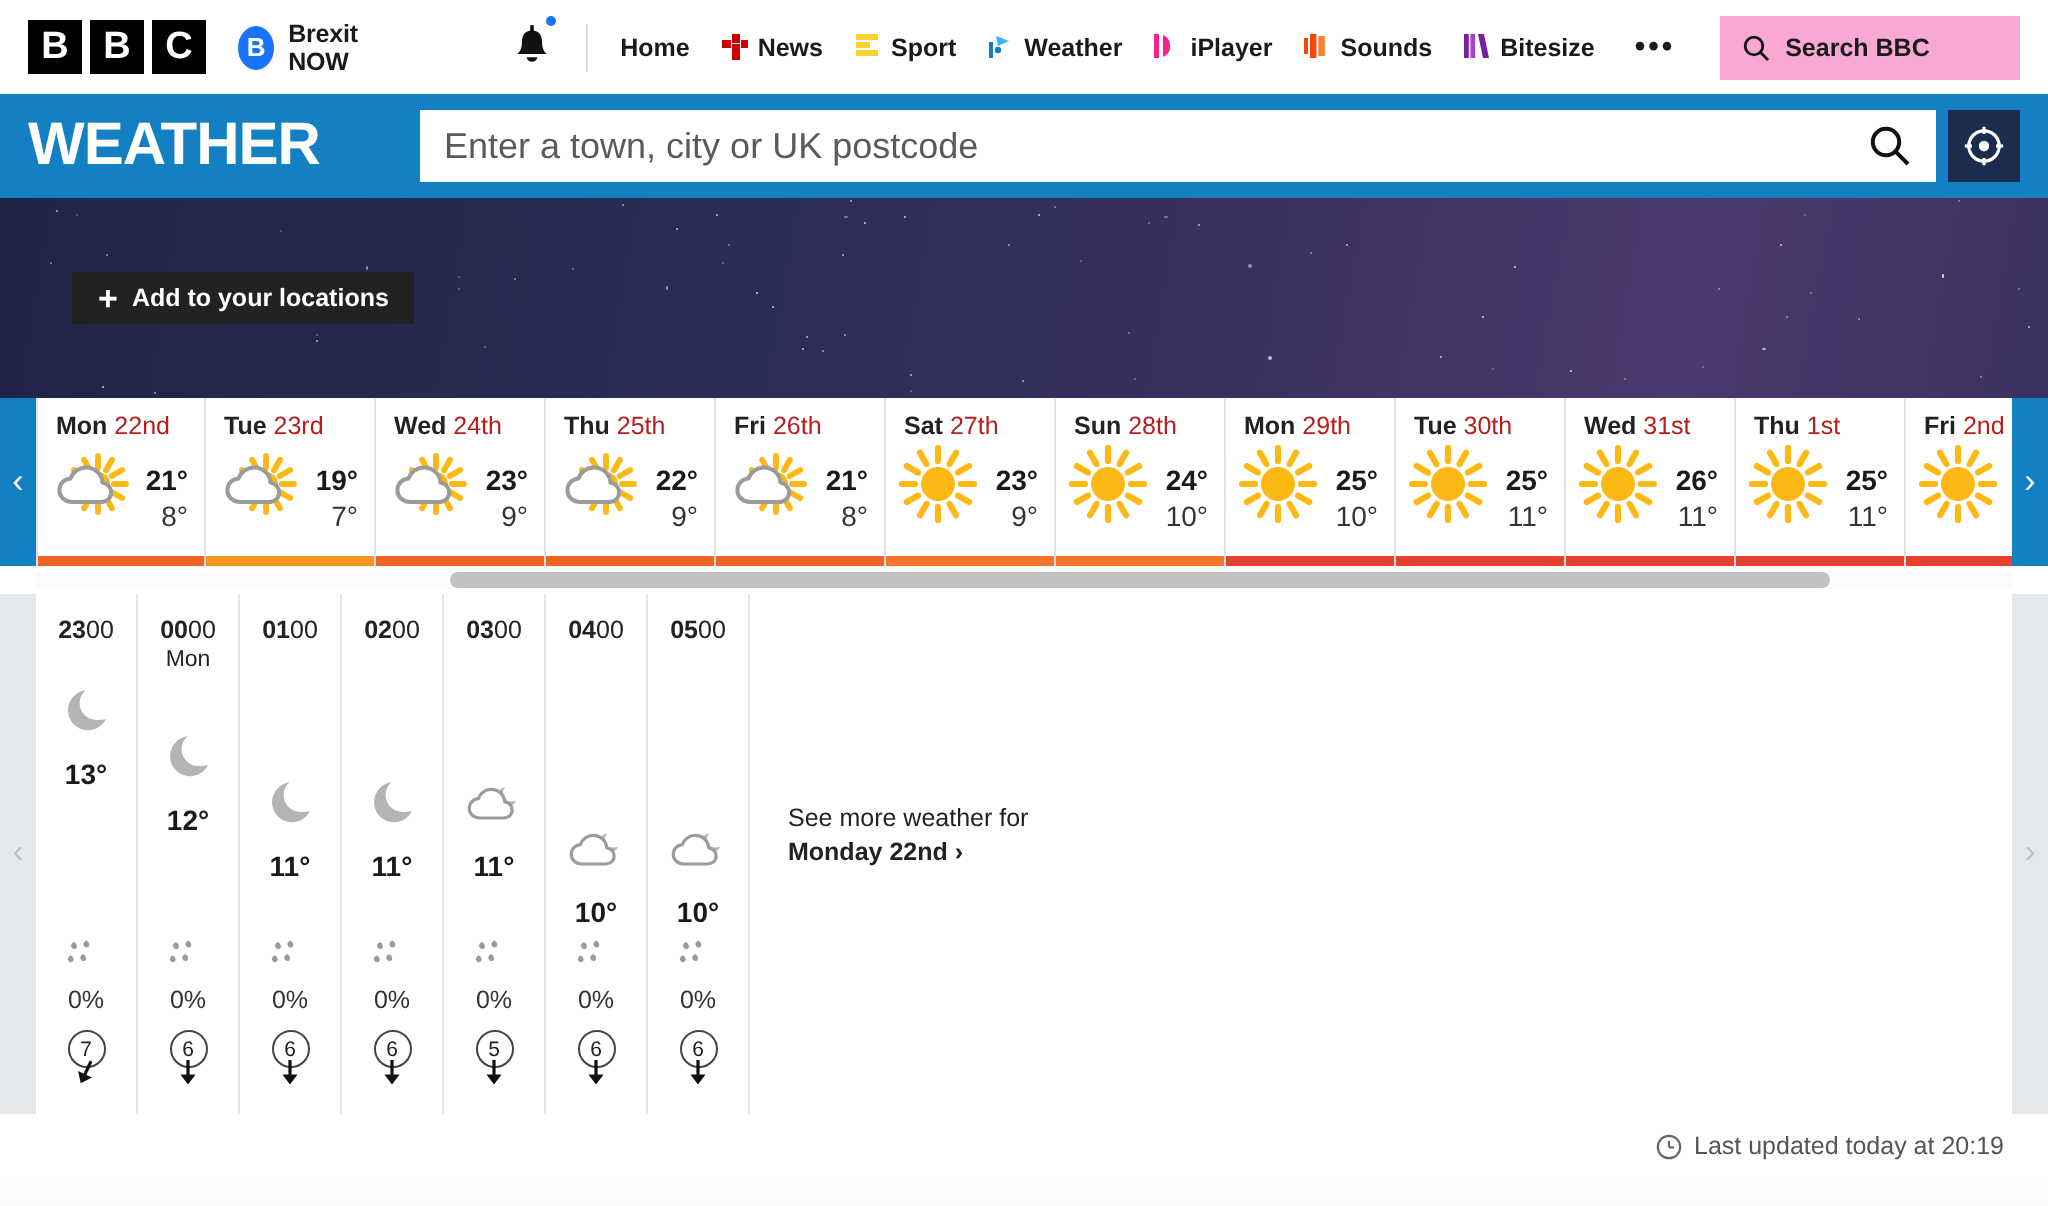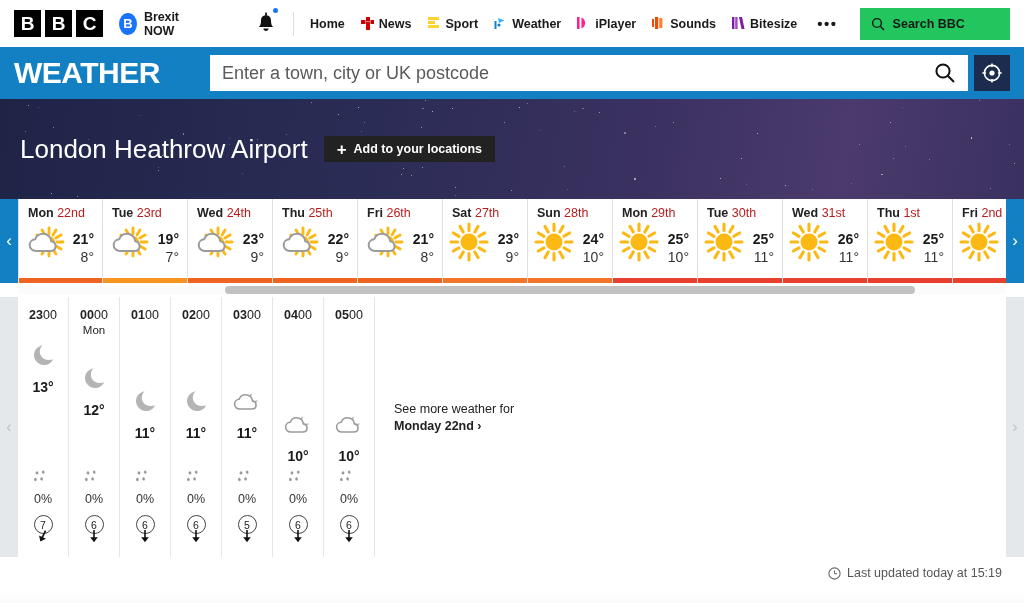--- a/index.html
+++ b/index.html
@@ -38,21 +38,21 @@
   .nav-links { display: flex; align-items: center; gap: 16px; }
   .nav-link {
     display: flex; align-items: center; gap: 5px;
     font-size: 12.5px; font-weight: bold; color: #1a1a1a;
     text-decoration: none; white-space: nowrap;
   }
   .nav-dots { font-size: 15px; letter-spacing: 1.5px; color: #1a1a1a; font-weight: bold; margin-left: 4px;}
 
   .search-bbc {
     margin-left: 22px; width: 176px; height: 32px;
-    background: #22c55e; display: flex; align-items: center;
+    background: #f9a8d4; display: flex; align-items: center;
     gap: 8px; padding: 0 11px;
   }
   .search-bbc span { font-size: 12.5px; font-weight: bold; color: #1a1a1a; }
 
   
   #weather-bar {
     height: 52px; background: #1380c4;
     display: flex; align-items: center; padding: 0 14px;
   }
   #weather-logo {
@@ -359,21 +359,20 @@
       <div class="star" style="width: 1px; height: 1px; left: 285.713px; top: 34.5019px; opacity: 0.38;"></div>
       <div class="star" style="width: 1px; height: 1px; left: 503.91px; top: 22.9913px; opacity: 0.6;"></div>
       <div class="star" style="width: 1.7px; height: 1.7px; left: 970.733px; top: 38.2296px; opacity: 0.77;"></div>
       <div class="star" style="width: 1.7px; height: 1.7px; left: 421.983px; top: 8.61197px; opacity: 0.37;"></div>
       <div class="star" style="width: 1px; height: 1px; left: 741.316px; top: 58.8297px; opacity: 0.78;"></div>
       <div class="star" style="width: 1px; height: 1px; left: 361.126px; top: 32.0928px; opacity: 0.34;"></div>
       <div class="star" style="width: 1.7px; height: 1.7px; left: 634.105px; top: 79.0183px; opacity: 0.64;"></div>
       <div class="star" style="width: 1px; height: 1px; left: 599.462px; top: 13.1867px; opacity: 0.64;"></div>
       <div class="star" style="width: 1.7px; height: 1.7px; left: 623.816px; top: 33.3633px; opacity: 0.43;"></div>
     </div>
-  <div id="location-title">London Heathrow Airport</div>
   <div id="add-location">
     <span class="plus">+</span>
     <span>Add to your locations</span>
   </div>
 </div>
 
 <div id="day-strip-wrap">
   <div class="day-arrow" id="day-arrow-left">‹</div>
   <div id="day-strip">
       <div class="day-cell">
@@ -897,20 +896,20 @@
   </div>
   <div class="hr-arrow">›</div>
 </div>
 
 <div id="last-updated-row">
   <svg width="13" height="13" viewBox="0 0 13 13">
     <circle cx="6.5" cy="6.5" r="5.6" fill="none" stroke="#666" stroke-width="1.1"></circle>
     <line x1="6.5" y1="3.4" x2="6.5" y2="6.7" stroke="#666" stroke-width="1.1"></line>
     <line x1="6.5" y1="6.7" x2="9" y2="6.7" stroke="#666" stroke-width="1.1"></line>
   </svg>
-  <span>Last updated today at 15:19</span>
+  <span>Last updated today at 20:19</span>
 </div>
 
 <div id="bottom-strip">
   
   
   
 </div>
 
 </body></html>

